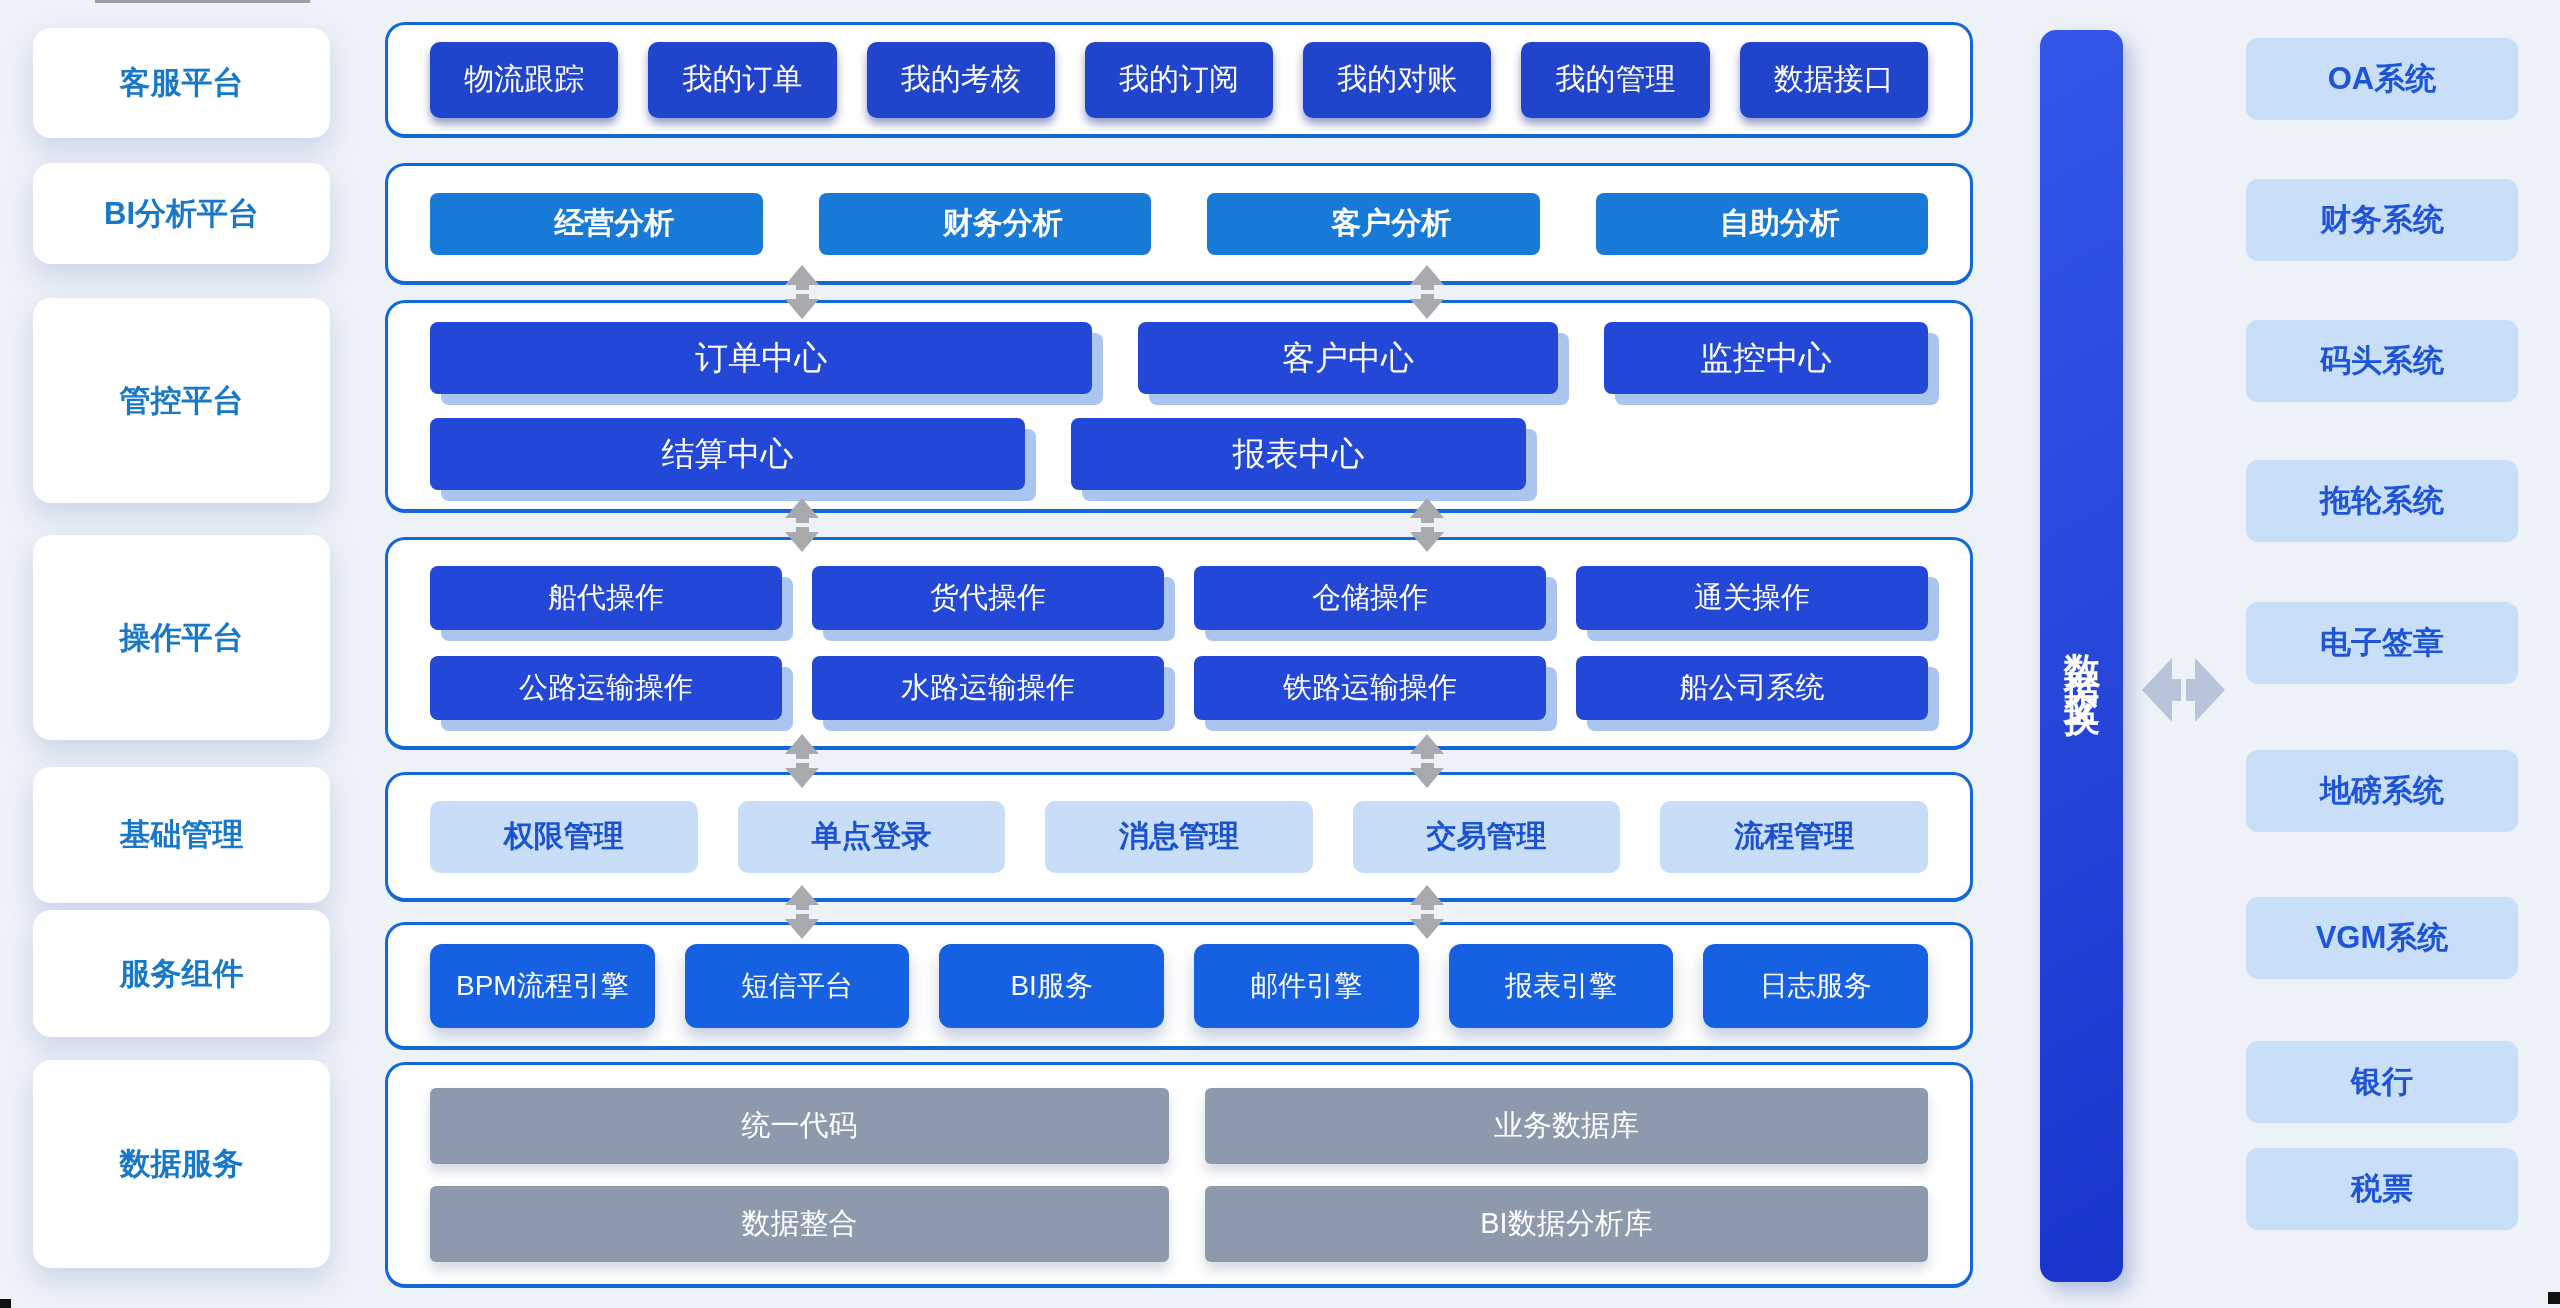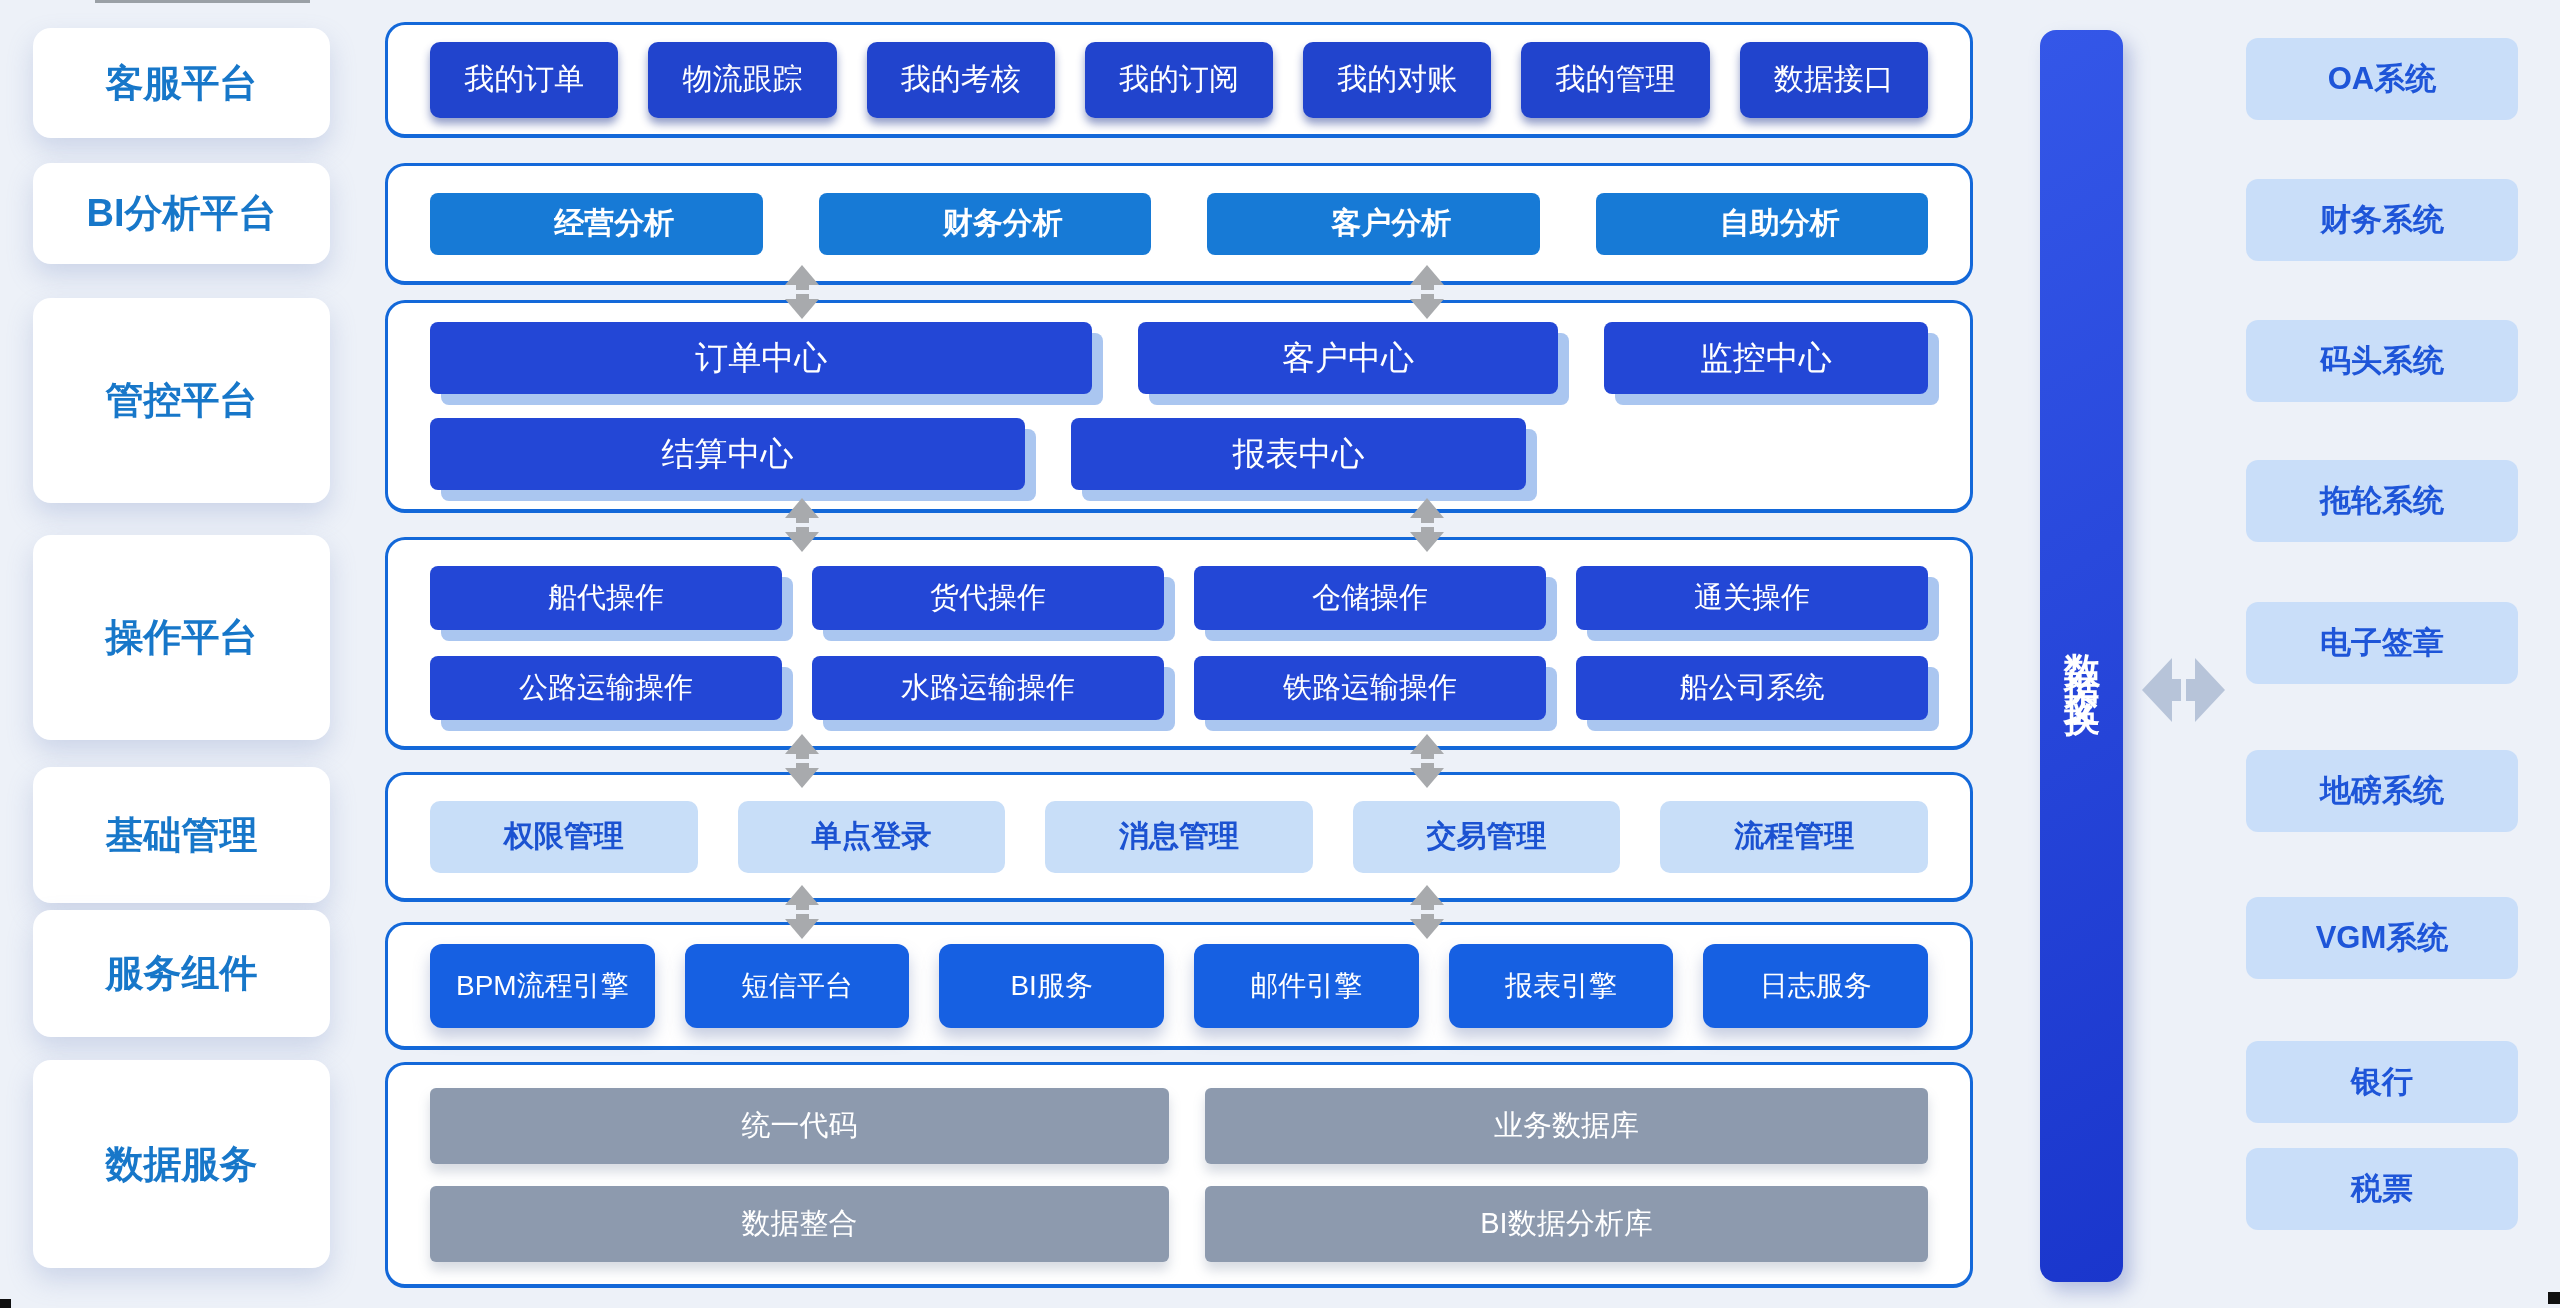--- a/index.html
+++ b/index.html
@@ -7,21 +7,21 @@
     width:2560px;height:1308px;position:relative;overflow:hidden;
     background:#edf1f8;
     font-family:"Liberation Sans", sans-serif;
   }
   
   .left-card{
     position:absolute;left:33px;width:297px;
     background:#ffffff;border-radius:18px;
     box-shadow:0 12px 26px rgba(130,150,200,.30);
     display:flex;align-items:center;justify-content:center;
-    color:#1777c9;font-weight:700;font-size:38px;
+    color:#1777c9;font-weight:700;font-size:31px;
   }
   
   .panel{
     position:absolute;left:385px;width:1588px;box-sizing:border-box;
     background:#ffffff;border:3px solid #1368d9;border-bottom-width:4px;
     border-radius:20px;z-index:1;
     display:flex;flex-direction:column;justify-content:center;
     padding:0 42px;row-gap:24px;
   }
   .flexrow{display:flex;align-items:center;}
@@ -82,22 +82,22 @@
 <div class="left-card" style="top:28px;height:110px">客服平台</div>
 <div class="left-card" style="top:163px;height:101px">BI分析平台</div>
 <div class="left-card" style="top:298px;height:205px">管控平台</div>
 <div class="left-card" style="top:535px;height:205px">操作平台</div>
 <div class="left-card" style="top:767px;height:136px">基础管理</div>
 <div class="left-card" style="top:910px;height:127px">服务组件</div>
 <div class="left-card" style="top:1060px;height:208px">数据服务</div>
 
 <div class="panel" style="top:22px;height:116px">
   <div class="flexrow" style="gap:30px">
+    <div class="btn btn-navy">物流跟踪</div>
     <div class="btn btn-navy">我的订单</div>
-    <div class="btn btn-navy">物流跟踪</div>
     <div class="btn btn-navy">我的考核</div>
     <div class="btn btn-navy">我的订阅</div>
     <div class="btn btn-navy">我的对账</div>
     <div class="btn btn-navy">我的管理</div>
     <div class="btn btn-navy">数据接口</div>
   </div>
 </div>
 
 <div class="panel" style="top:163px;height:122px">
   <div class="flexrow" style="gap:56px">

